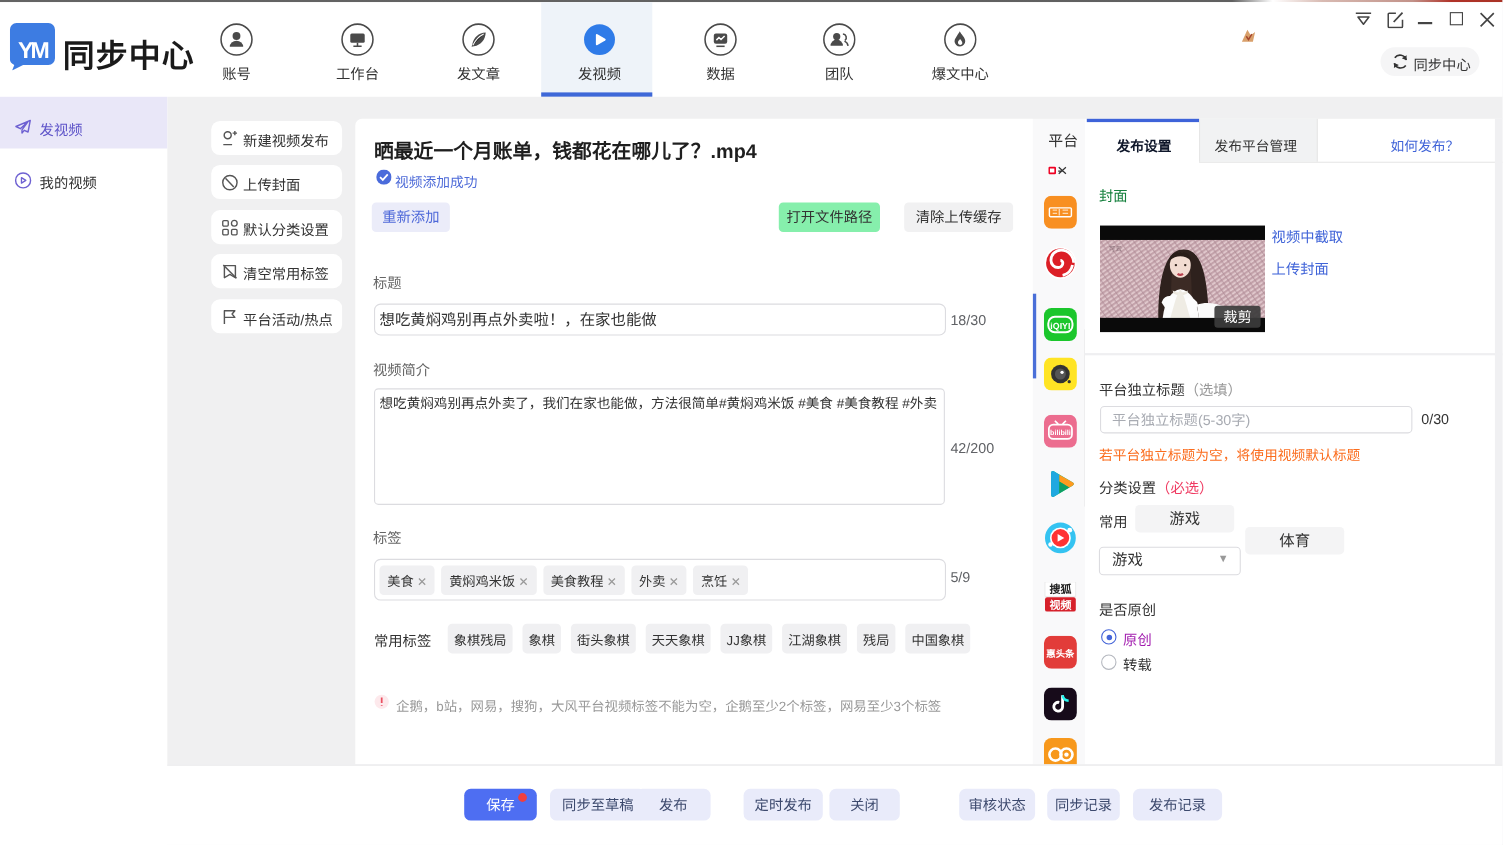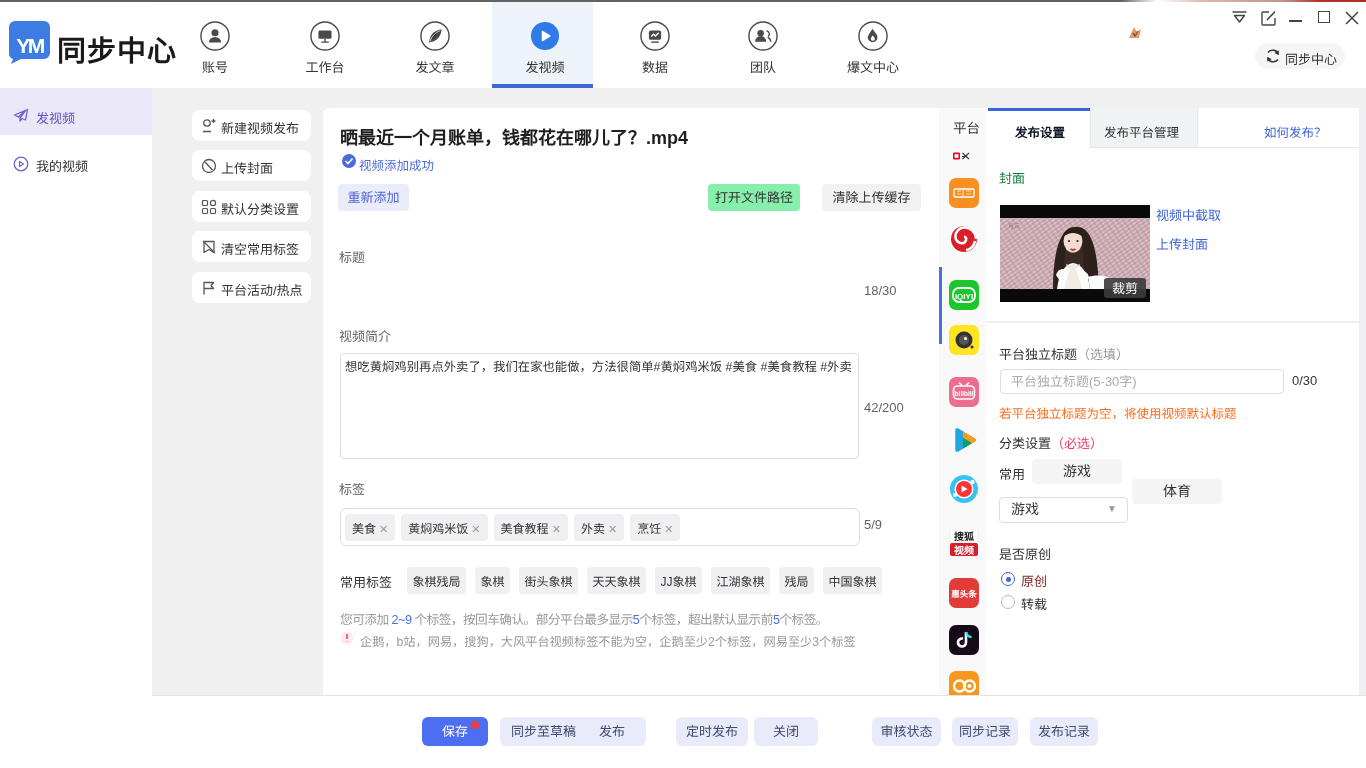--- a/index.html
+++ b/index.html
@@ -224,35 +224,35 @@
   <svg id="vok" class="abs" width="14" height="14" viewBox="0 0 14 14">
       <circle cx="7" cy="7" r="7" fill="#4a6bdb"></circle>
       <path d="M3.5 7 l2.5 2.5 4.5 -5" stroke="#fff" stroke-width="1.6" fill="none"></path>
     </svg>
   <div id="vok-txt" class="abs">视频添加成功</div>
   <div id="re-add" class="cbtn">重新添加</div>
   <div id="openpath" class="cbtn">打开文件路径</div>
   <div id="clearcache" class="cbtn">清除上传缓存</div>
 
   <div class="flabel" style="left:16px;top:139px;">标题</div>
+  <div class="input" style="left:17px;top:168px;width:520px;height:29px;line-height:27px;padding-left:4px;">想吃黄焖鸡别再点外卖啦！，在家也能做</div>
   <div class="counter" style="left:541px;top:175px;">18/30</div>
 
   <div class="flabel" style="left:16px;top:218px;">视频简介</div>
   <div class="input" style="left:17px;top:245px;width:519px;height:106px;padding:4px 4px;line-height:19px;border-radius:4px;font-size:12.35px;">想吃黄焖鸡别再点外卖了，我们在家也能做，方法很简单#黄焖鸡米饭 #美食 #美食教程 #外卖</div>
   <div class="counter" style="left:541px;top:292px;">42/200</div>
 
   <div class="flabel" style="left:16px;top:371px;">标签</div>
   <div class="input" style="left:17px;top:400px;width:520px;height:38px;border-radius:6px;"></div>
   <div class="abs" style="left:22px;top:406px;" id="tagchips"><span class="chip" style="margin-right:6px;padding:5px 7px;">美食<span style="color:#999;font-size:11px;"> ✕</span></span><span class="chip" style="margin-right:6px;padding:5px 7px;">黄焖鸡米饭<span style="color:#999;font-size:11px;"> ✕</span></span><span class="chip" style="margin-right:6px;padding:5px 7px;">美食教程<span style="color:#999;font-size:11px;"> ✕</span></span><span class="chip" style="margin-right:6px;padding:5px 7px;">外卖<span style="color:#999;font-size:11px;"> ✕</span></span><span class="chip" style="margin-right:6px;padding:5px 7px;">烹饪<span style="color:#999;font-size:11px;"> ✕</span></span></div>
   <div class="counter" style="left:541px;top:409px;text-align:right;">5/9</div>
 
   <div class="abs" style="left:17px;top:464px;font-size:13px;color:#333;">常用标签</div>
   <div class="abs" style="left:84px;top:459px;white-space:nowrap;" id="commontags"><span class="chip" style="margin-right:9px;padding:5px 5.5px;">象棋残局</span><span class="chip" style="margin-right:9px;padding:5px 5.5px;">象棋</span><span class="chip" style="margin-right:9px;padding:5px 5.5px;">街头象棋</span><span class="chip" style="margin-right:9px;padding:5px 5.5px;">天天象棋</span><span class="chip" style="margin-right:9px;padding:5px 5.5px;">JJ象棋</span><span class="chip" style="margin-right:9px;padding:5px 5.5px;">江湖象棋</span><span class="chip" style="margin-right:9px;padding:5px 5.5px;">残局</span><span class="chip" style="margin-right:9px;padding:5px 5.5px;">中国象棋</span></div>
 
-  <div class="abs" style="left:17px;top:501px;font-size:12.7px;letter-spacing:-0.55px;color:#999;white-space:nowrap;">您可添加 <span style="color:#4a6fd8">2~9</span> 个标签，按回车确认。部分平台最多显示<span style="color:#4a6fd8">5</span>个标签，超出默认显示前<span style="color:#4a6fd8">5</span>个标签。</div>
   <svg class="abs" style="left:17px;top:523px" width="14" height="14" viewBox="0 0 14 14">
       <circle cx="7" cy="7" r="6.5" fill="#fde9ec"></circle>
       <path d="M7 3 v5 M7 10.2 v0.6" stroke="#ea4f60" stroke-width="1.6"></path>
     </svg>
   <div class="abs" style="left:37px;top:524px;font-size:12.2px;color:#999;white-space:nowrap;">企鹅，b站，网易，搜狗，大风平台视频标签不能为空，企鹅至少2个标签，网易至少3个标签</div>
 </div>
 
 <div id="pstrip" class="abs">
   <div class="abs" style="left:14px;top:9px;font-size:13.5px;color:#333;">平台</div>
   <div id="picons">
@@ -379,30 +379,30 @@
   <div class="abs" style="left:13px;top:295px;font-size:12.5px;color:#fb6d1e;">若平台独立标题为空，将使用视频默认标题</div>
 
   <div class="rtext abs" style="left:13px;top:325px;color:#333;">分类设置<span style="color:#ef3b62">（必选）</span></div>
   <div class="rtext abs" style="left:13px;top:356px;color:#333;">常用</div>
   <div class="gbtn" style="left:46px;top:351px;width:90px;">游戏</div>
   <div class="gbtn" style="left:146px;top:351px;width:90px;margin-top:20px;">体育</div>
   <div class="input abs" style="left:13px;top:389px;width:129px;height:26px;border-radius:4px;line-height:22px;padding-left:11px;">游戏<span style="position:absolute;right:10px;top:0px;color:#999;font-size:10px;">▼</span></div>
   <div class="rtext abs" style="left:13px;top:436px;color:#333;">是否原创</div>
   <div class="abs" style="left:15px;top:464px;width:14px;height:14px;border:1.5px solid #4464d8;border-radius:50%;"></div>
   <div class="abs" style="left:19.5px;top:468.5px;width:5px;height:5px;background:#4464d8;border-radius:50%;"></div>
-  <div class="rtext abs" style="left:35px;top:463px;color:#7f1d1d;">原创</div>
+  <div class="rtext abs" style="left:35px;top:463px;color:#a21caf;">原创</div>
   <div class="abs" style="left:15px;top:487px;width:14px;height:14px;border:1.5px solid #b5b8bf;border-radius:50%;"></div>
   <div class="rtext abs" style="left:35px;top:486px;color:#333;">转载</div>
 </div>
 
 <div class="abs" style="left:1359px;top:108px;width:7px;height:587px;background:#f0f0f2;"></div>
 
 <div id="bottombar" class="abs"></div>
 <div id="bottomborder" class="abs"></div>
 <div class="bbtn" style="left:422px;width:66px;background:#4e6ef2;color:#fff;">保存</div>
 <div class="abs" style="left:471px;top:721px;width:8px;height:8px;background:#f03e3e;border-radius:50%;"></div>
 <div class="bbtn" style="left:500px;width:87px;">同步至草稿</div>
 <div class="bbtn" style="left:578px;width:68px;">发布</div>
 <div class="bbtn" style="left:676px;width:72px;">定时发布</div>
 <div class="bbtn" style="left:754px;width:64px;">关闭</div>
 <div class="bbtn" style="left:872px;width:69px;">审核状态</div>
 <div class="bbtn" style="left:952px;width:66px;">同步记录</div>
-<div class="bbtn" style="left:1030px;width:68px;">发布记录</div>
+<div class="bbtn" style="left:1030px;width:81px;">发布记录</div>
 
 </body></html>

